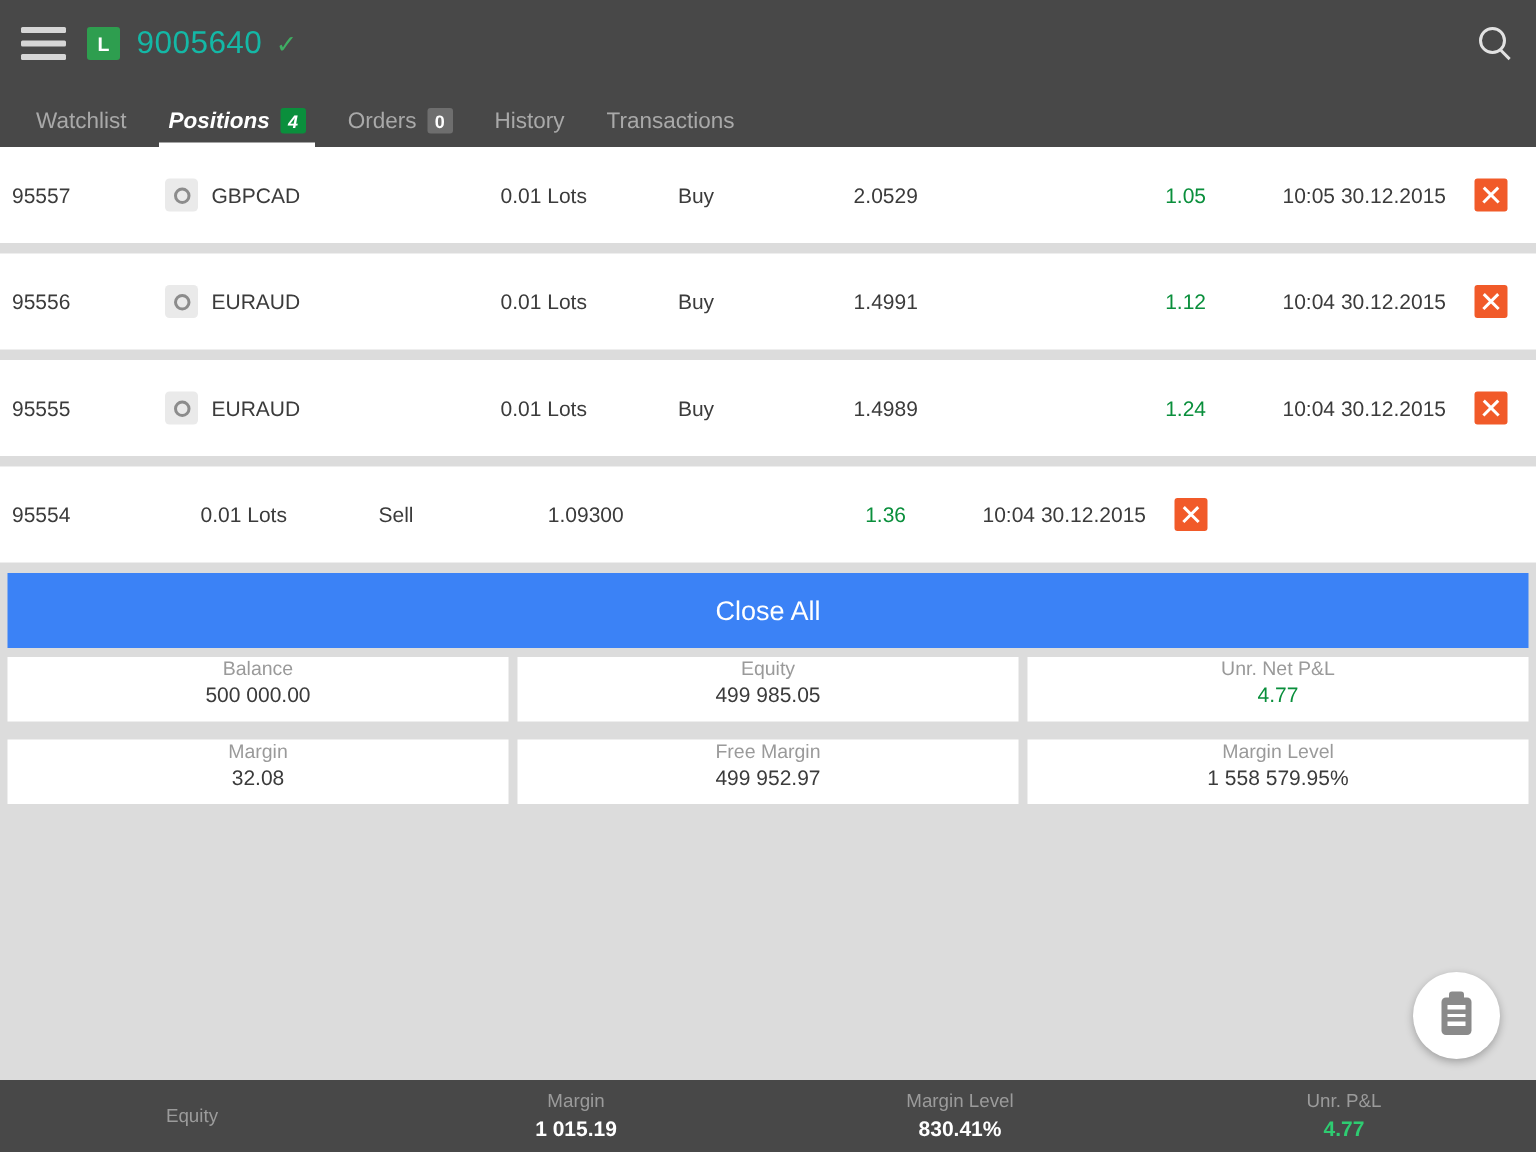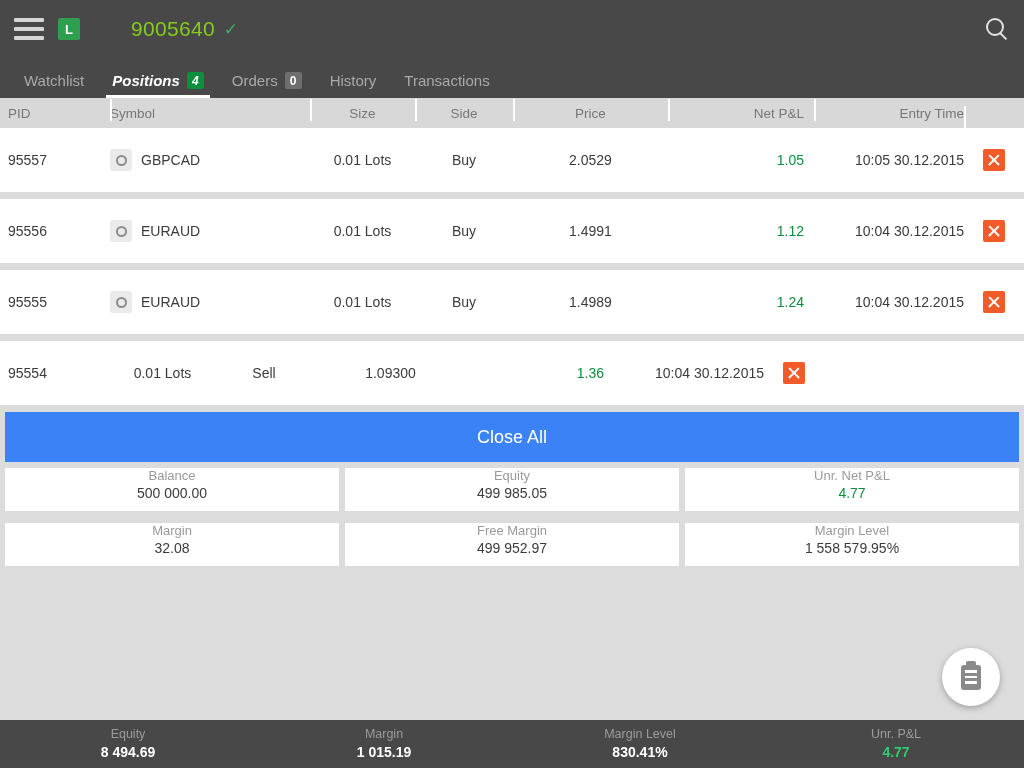--- a/index.html
+++ b/index.html
@@ -17,21 +17,21 @@
     display: flex; align-items: center; padding: 0 14px;
   }
   .hamburger { width: 30px; height: 22px; display: flex; flex-direction: column;
     justify-content: space-between; cursor: pointer; margin-right: 14px; }
   .hamburger span { display: block; height: 4px; background: #d6d6d6; border-radius: 1px; }
   .acct-badge {
     width: 22px; height: 22px; background: #2e9e4f; color: #fff;
     font-size: 13px; font-weight: bold; display: flex;
     align-items: center; justify-content: center; border-radius: 2px; margin-right: 11px;
   }
-  .acct-num { color: #84cc16; font-size: 21px; letter-spacing: .3px; margin-left: 40px; }
+  .acct-num { color: #14b8a6; font-size: 21px; letter-spacing: .3px; }
   .acct-check { color: #3fae63; font-size: 17px; margin-left: 9px; }
   .spacer { flex: 1; }
   .search-icon { width: 26px; height: 26px; position: relative; cursor: pointer; }
   .search-icon::before {
     content: ""; position: absolute; left: 2px; top: 2px;
     width: 14px; height: 14px; border: 2.2px solid #e2e2e2; border-radius: 50%;
   }
   .search-icon::after {
     content: ""; position: absolute; left: 16px; top: 16px;
     width: 9px; height: 2.2px; background: #e2e2e2;
@@ -181,30 +181,20 @@
       <span class="badge">0</span>
     </div>
     <div class="tab">
       <span>History</span>
     </div>
     <div class="tab">
       <span>Transactions</span>
     </div>
   </div>
 
-  <div class="colhead">
-    <div class="cell c-pid">PID</div>
-    <div class="cell c-sym">Symbol</div>
-    <div class="cell c-size">Size</div>
-    <div class="cell c-side">Side</div>
-    <div class="cell c-price">Price</div>
-    <div class="cell c-pl" style="color:#777">Net P&amp;L</div>
-    <div class="cell c-time">Entry Time</div>
-    <div class="cell c-close"></div>
-  </div>
 
   <div class="rows">
 
     <div class="row">
       <div class="c-pid">95557</div>
       <div class="c-sym">
         <span class="sym-icon">
             <i></i>
           </span>
         <span>GBPCAD</span>
@@ -303,21 +293,20 @@
     <div class="clip">
       <b></b>
         <b></b>
         <b></b>
     </div>
   </div>
 
   <div class="bottombar">
     <div class="bb">
       <div class="lab">Equity</div>
-      <div class="val">8 494.69</div>
     </div>
     <div class="bb">
       <div class="lab">Margin</div>
       <div class="val">1 015.19</div>
     </div>
     <div class="bb">
       <div class="lab">Margin Level</div>
       <div class="val">830.41%</div>
     </div>
     <div class="bb">

